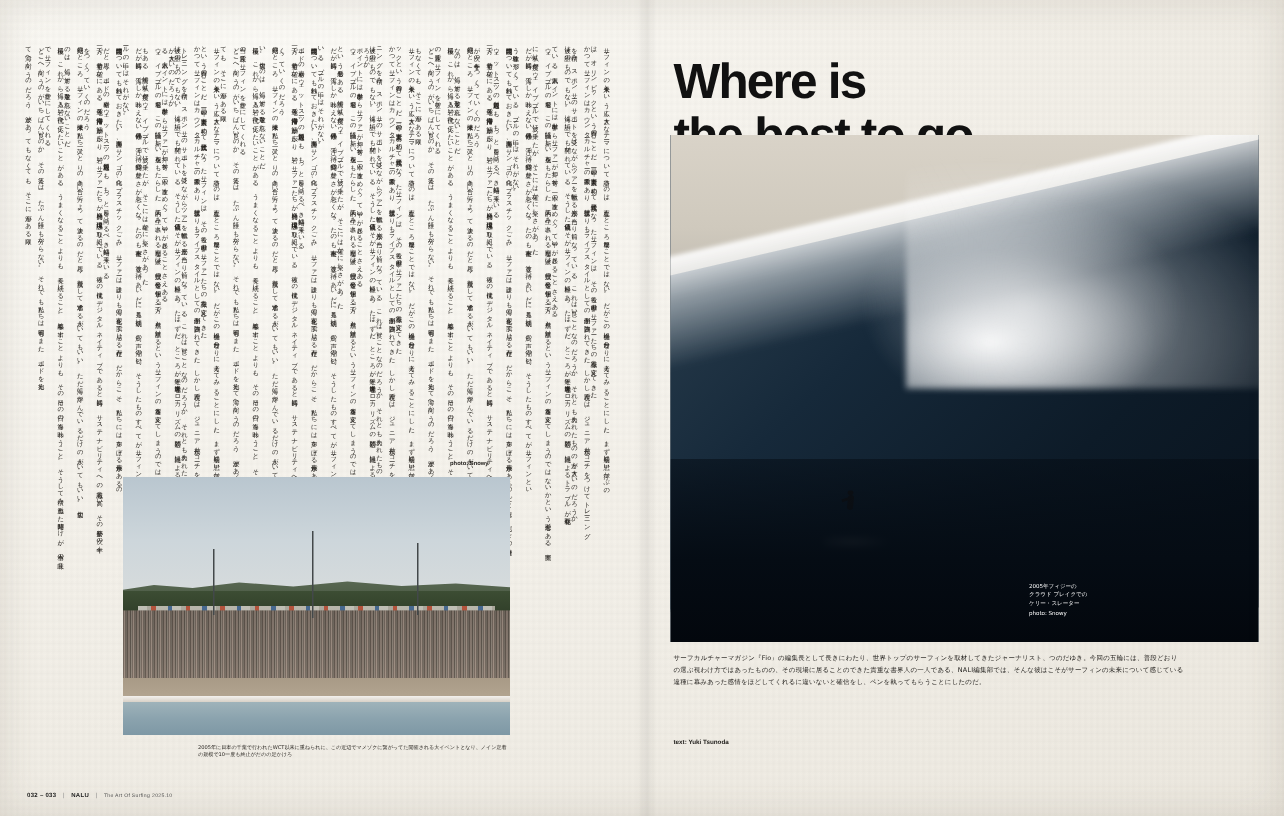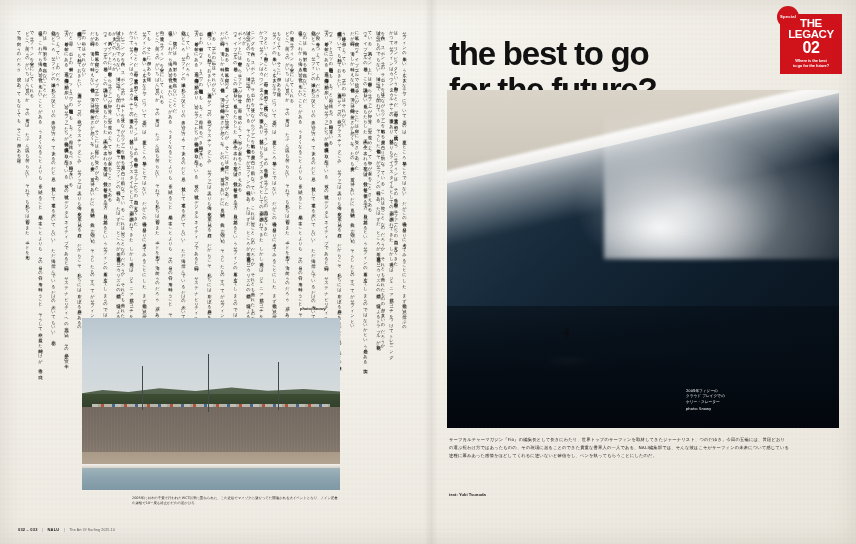--- a/index.html
+++ b/index.html
@@ -423,32 +423,23 @@
 
   <div id="footer">
     <span class="pg">032 – 033</span>
     <span class="sep">|</span>
     <span class="mag">NALU</span>
     <span class="sep">|</span>
     <span class="small">The Art Of Surfing</span>
     <span class="small">2025.10</span>
   </div>
 
-  <div id="badge">
-    <div class="special-dot">Special</div>
-    <div class="redbox">
-      <div class="legacy">THE</div>
-      <div class="legacy">LEGACY</div>
-      <div class="num">02</div>
-      <div class="sub">Where is the best</div>
-      <div class="sub" style="margin-top:0">to go for the future?</div>
-    </div>
-  </div>
 
   <div id="headline">
+    <div>Where is</div>
     <div>the best to go</div>
     <div>for the future?</div>
   </div>
 
   <div id="wave-photo">
     <div class="sky"></div>
     <div class="mist"></div>
     <div class="wave-body"></div>
     <div class="wave-crest"></div>
     <div class="wave-lip"></div>

